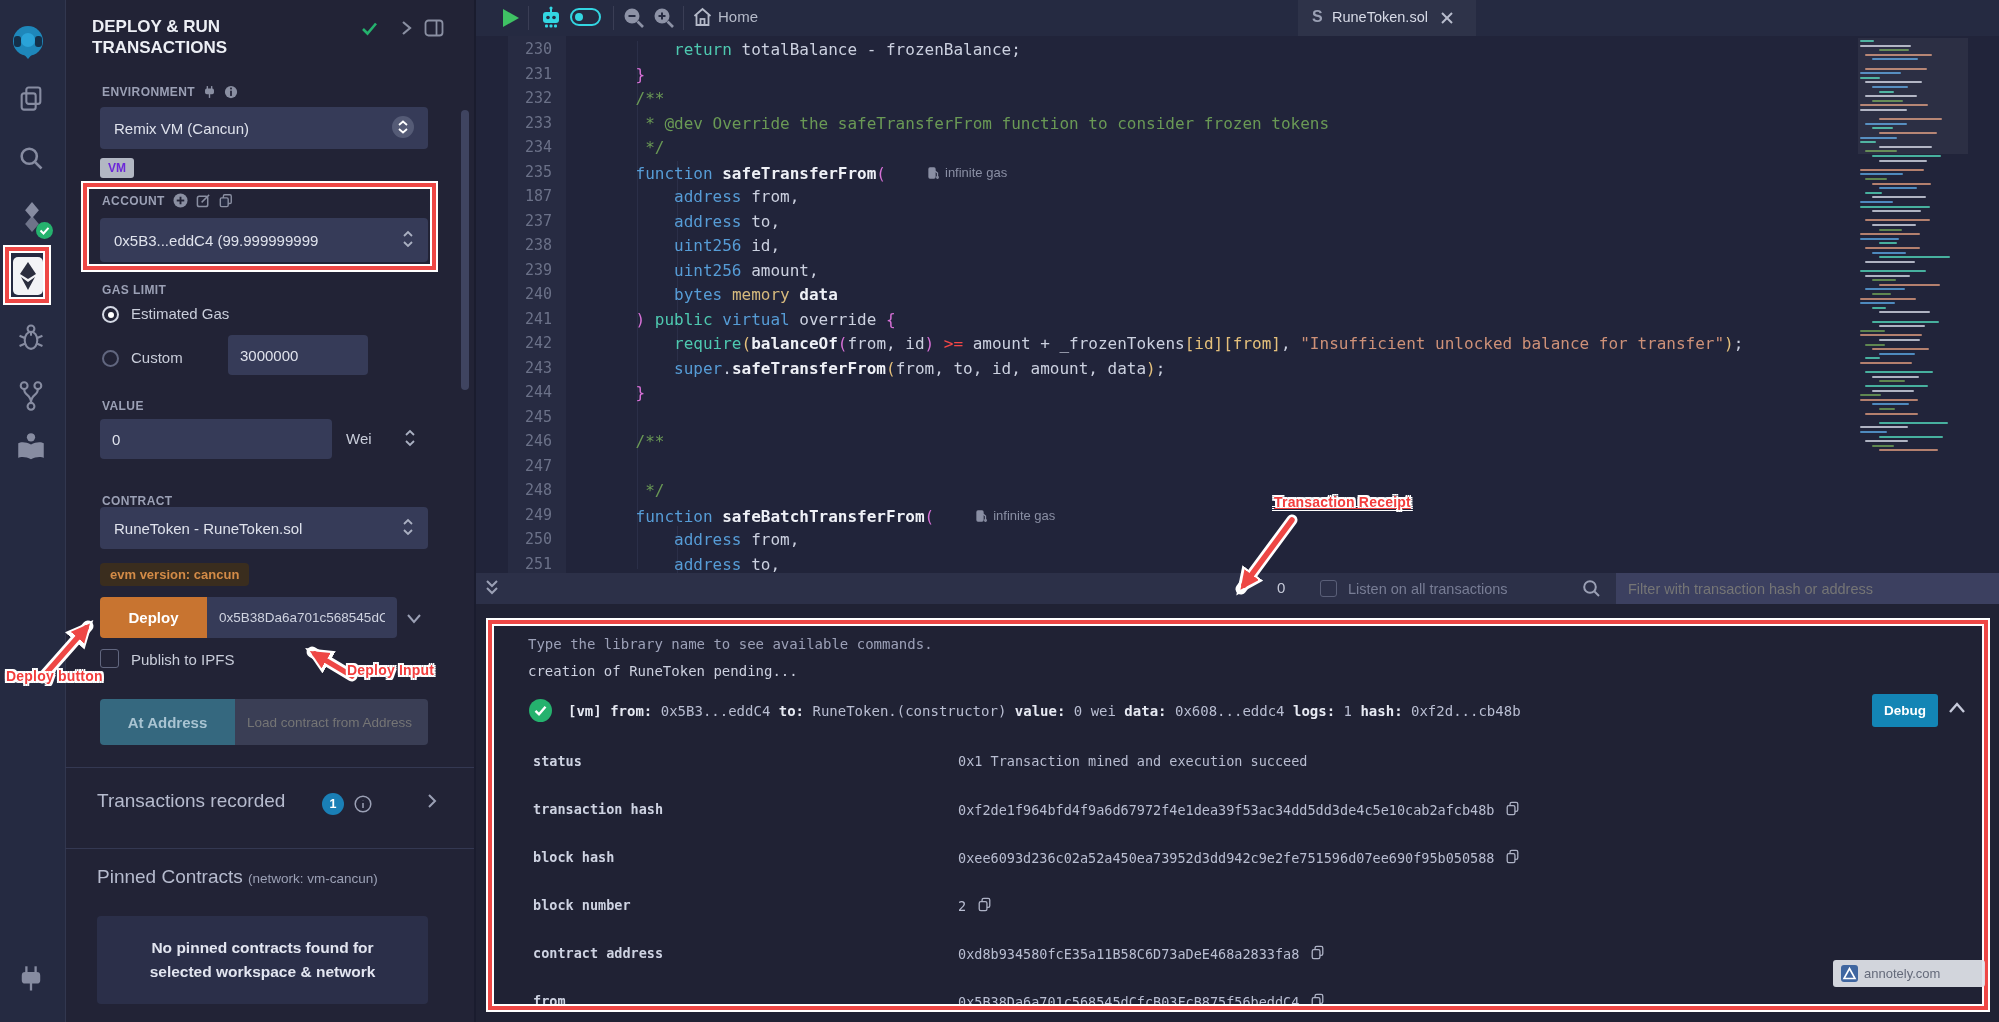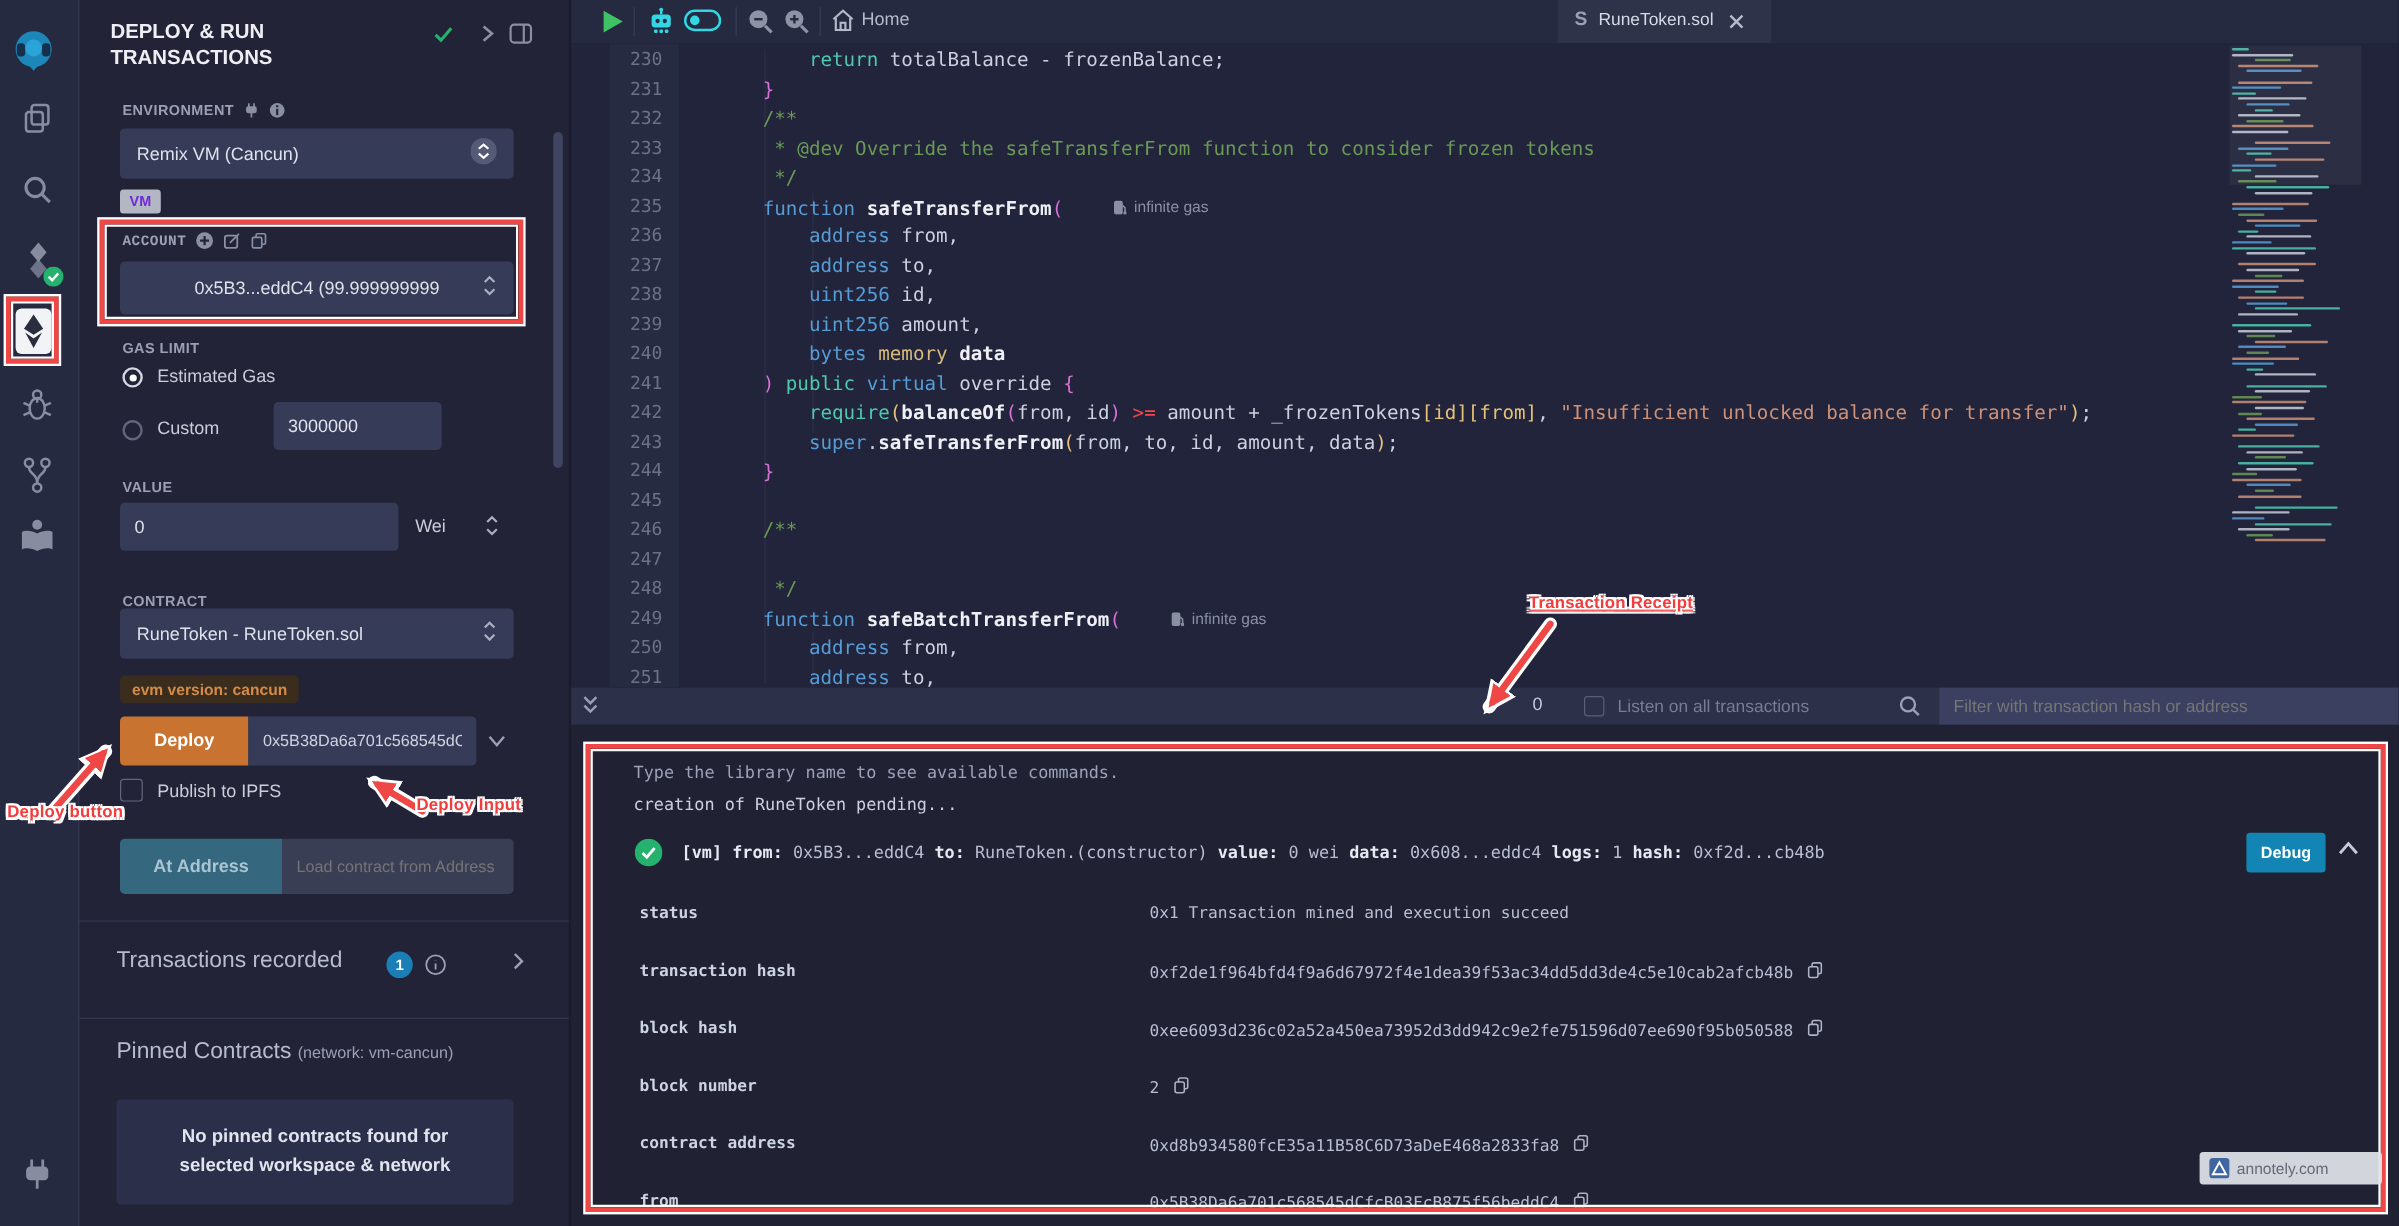--- a/index.html
+++ b/index.html
@@ -176,38 +176,38 @@
     <span class="stepper">
       <svg width="22" height="22" viewBox="0 0 22 22">
           <circle cx="11" cy="11" r="11" fill="#555b76"></circle>
       <polyline points="7,9 11,5.5 15,9" fill="none" stroke="#fff" stroke-width="1.8"></polyline>
           <polyline points="7,13 11,16.5 15,13" fill="none" stroke="#fff" stroke-width="1.8"></polyline>
         </svg></span>
   </div>
   <div class="abs" style="left:100px;top:158px;background:#b2b7c3;color:#6d28d9;font-size:12px;font-weight:700;
        border-radius:3px;padding:3px 8px;">VM</div>
 
-  <div class="abs plabel" style="left:102px;top:193px;font-family:Liberation Mono, monospace;">
+  <div class="abs plabel" style="left:102px;top:193px;">
     <span>ACCOUNT</span>
     <svg width="15" height="15" viewBox="0 0 16 16">
       <circle cx="8" cy="8" r="7.5" fill="#8a8fa2"></circle>
         <rect x="7" y="4" width="2" height="8" fill="#222336"></rect>
         <rect x="4" y="7" width="8" height="2" fill="#222336"></rect>
       </svg>
     <svg width="15" height="15" viewBox="0 0 16 16" fill="none" stroke="#8a8fa2" stroke-width="1.6">
       <rect x="1.5" y="3.5" width="11" height="11" rx="2"></rect>
         <line x1="6" y1="10" x2="14" y2="2"></line>
       </svg>
     <svg width="14" height="15" viewBox="0 0 16 16" fill="none" stroke="#8a8fa2" stroke-width="1.6">
       <rect x="5" y="1.5" width="9" height="10" rx="1.5"></rect>
         <rect x="1.5" y="5" width="9" height="10" rx="1.5" fill="#252a41"></rect>
       </svg>
   </div>
   <div class="abs pselect" style="left:100px;top:218px;width:328px;height:44px;">
-    <span style="overflow:hidden;white-space:nowrap;margin-left:48px;">0x5B3...eddC4 (99.999999999</span>
+    <span style="overflow:hidden;white-space:nowrap;">0x5B3...eddC4 (99.999999999</span>
     <span class="stepper">
       <svg width="12" height="18" viewBox="0 0 12 18">
           <polyline points="2,6 6,2 10,6" fill="none" stroke="#aab0c2" stroke-width="1.8"></polyline>
           <polyline points="2,12 6,16 10,12" fill="none" stroke="#aab0c2" stroke-width="1.8"></polyline>
         </svg></span>
   </div>
 
   <div class="abs plabel" style="left:102px;top:283px;">GAS LIMIT</div>
   <span class="radio sel" style="left:102px;top:306px;"></span>
   <div class="abs" style="left:131px;top:305px;font-size:15px;color:#c9cdda;">Estimated Gas</div>
@@ -338,21 +338,21 @@
         <div class="codeline" style="top: 1px;"><span class="ln">230</span><span class="code"><span class="tk-pl">        </span><span class="tk-kw2">return</span><span class="tk-pl"> totalBalance - frozenBalance;</span></span></div>
         <div class="codeline" style="top: 25.5px;"><span class="ln">231</span><span class="code"><span class="tk-pl">    </span><span class="tk-p">}</span></span></div>
         <div class="codeline" style="top: 50px;"><span class="ln">232</span><span class="code"><span class="tk-pl">    </span><span class="tk-cm">/**</span></span></div>
         <div class="codeline" style="top: 74.5px;"><span class="ln">233</span><span class="code"><span class="tk-pl">    </span><span class="tk-cm"> * @dev Override the safeTransferFrom function to consider frozen tokens</span></span></div>
         <div class="codeline" style="top: 99px;"><span class="ln">234</span><span class="code"><span class="tk-pl">    </span><span class="tk-cm"> */</span></span></div>
         <div class="codeline" style="top: 123.5px;"><span class="ln">235</span><span class="code"><span class="tk-pl">    </span><span class="tk-kw">function</span><span class="tk-pl"> </span><span class="tk-fn">safeTransferFrom</span><span class="tk-p">(</span><span class="gasbadge"><svg width="11" height="13" viewBox="0 0 11 13" fill="none" stroke="#8a8fa4" stroke-width="1.3">
                 <rect x="1" y="2" width="6" height="10" rx="1" fill="#8a8fa4"></rect>
                 <path d="M7 5 L9.5 7 V11"></path>
                 <circle cx="9.5" cy="11.5" r="0.8"></circle>
               </svg><span>infinite gas</span></span></span></div>
-        <div class="codeline" style="top: 148px;"><span class="ln">236</span><span class="code"><span class="tk-pl">        </span><span class="tk-kw">address</span><span class="tk-pl"> from,</span></span></div>
+        <div class="codeline" style="top: 148px;"><span class="ln">187</span><span class="code"><span class="tk-pl">        </span><span class="tk-kw">address</span><span class="tk-pl"> from,</span></span></div>
         <div class="codeline" style="top: 172.5px;"><span class="ln">237</span><span class="code"><span class="tk-pl">        </span><span class="tk-kw">address</span><span class="tk-pl"> to,</span></span></div>
         <div class="codeline" style="top: 197px;"><span class="ln">238</span><span class="code"><span class="tk-pl">        </span><span class="tk-kw">uint256</span><span class="tk-pl"> id,</span></span></div>
         <div class="codeline" style="top: 221.5px;"><span class="ln">239</span><span class="code"><span class="tk-pl">        </span><span class="tk-kw">uint256</span><span class="tk-pl"> amount,</span></span></div>
         <div class="codeline" style="top: 246px;"><span class="ln">240</span><span class="code"><span class="tk-pl">        </span><span class="tk-kw">bytes</span><span class="tk-pl"> </span><span class="tk-ylw">memory</span><span class="tk-pl"> </span><span class="tk-fn">data</span></span></div>
         <div class="codeline" style="top: 270.5px;"><span class="ln">241</span><span class="code"><span class="tk-pl">    </span><span class="tk-p">)</span><span class="tk-pl"> </span><span class="tk-kw2">public</span><span class="tk-pl"> </span><span class="tk-kw">virtual</span><span class="tk-pl"> override </span><span class="tk-p">{</span></span></div>
         <div class="codeline" style="top: 295px;"><span class="ln">242</span><span class="code"><span class="tk-pl">        </span><span class="tk-kw2">require</span><span class="tk-pb">(</span><span class="tk-fn">balanceOf</span><span class="tk-p">(</span><span class="tk-pl">from, id</span><span class="tk-p">)</span><span class="tk-op"> &gt;= </span><span class="tk-pl">amount + _frozenTokens</span><span class="tk-pb">[id]</span><span class="tk-pb">[from]</span><span class="tk-pl">, </span><span class="tk-str">"Insufficient unlocked balance for transfer"</span><span class="tk-pb">)</span><span class="tk-pl">;</span></span></div>
         <div class="codeline" style="top: 319.5px;"><span class="ln">243</span><span class="code"><span class="tk-pl">        </span><span class="tk-kw">super</span><span class="tk-pl">.</span><span class="tk-fn">safeTransferFrom</span><span class="tk-pb">(</span><span class="tk-pl">from, to, id, amount, data</span><span class="tk-pb">)</span><span class="tk-pl">;</span></span></div>
         <div class="codeline" style="top: 344px;"><span class="ln">244</span><span class="code"><span class="tk-pl">    </span><span class="tk-p">}</span></span></div>
         <div class="codeline" style="top: 368.5px;"><span class="ln">245</span><span class="code"></span></div>
         <div class="codeline" style="top: 393px;"><span class="ln">246</span><span class="code"><span class="tk-pl">    </span><span class="tk-cm">/**</span></span></div>

